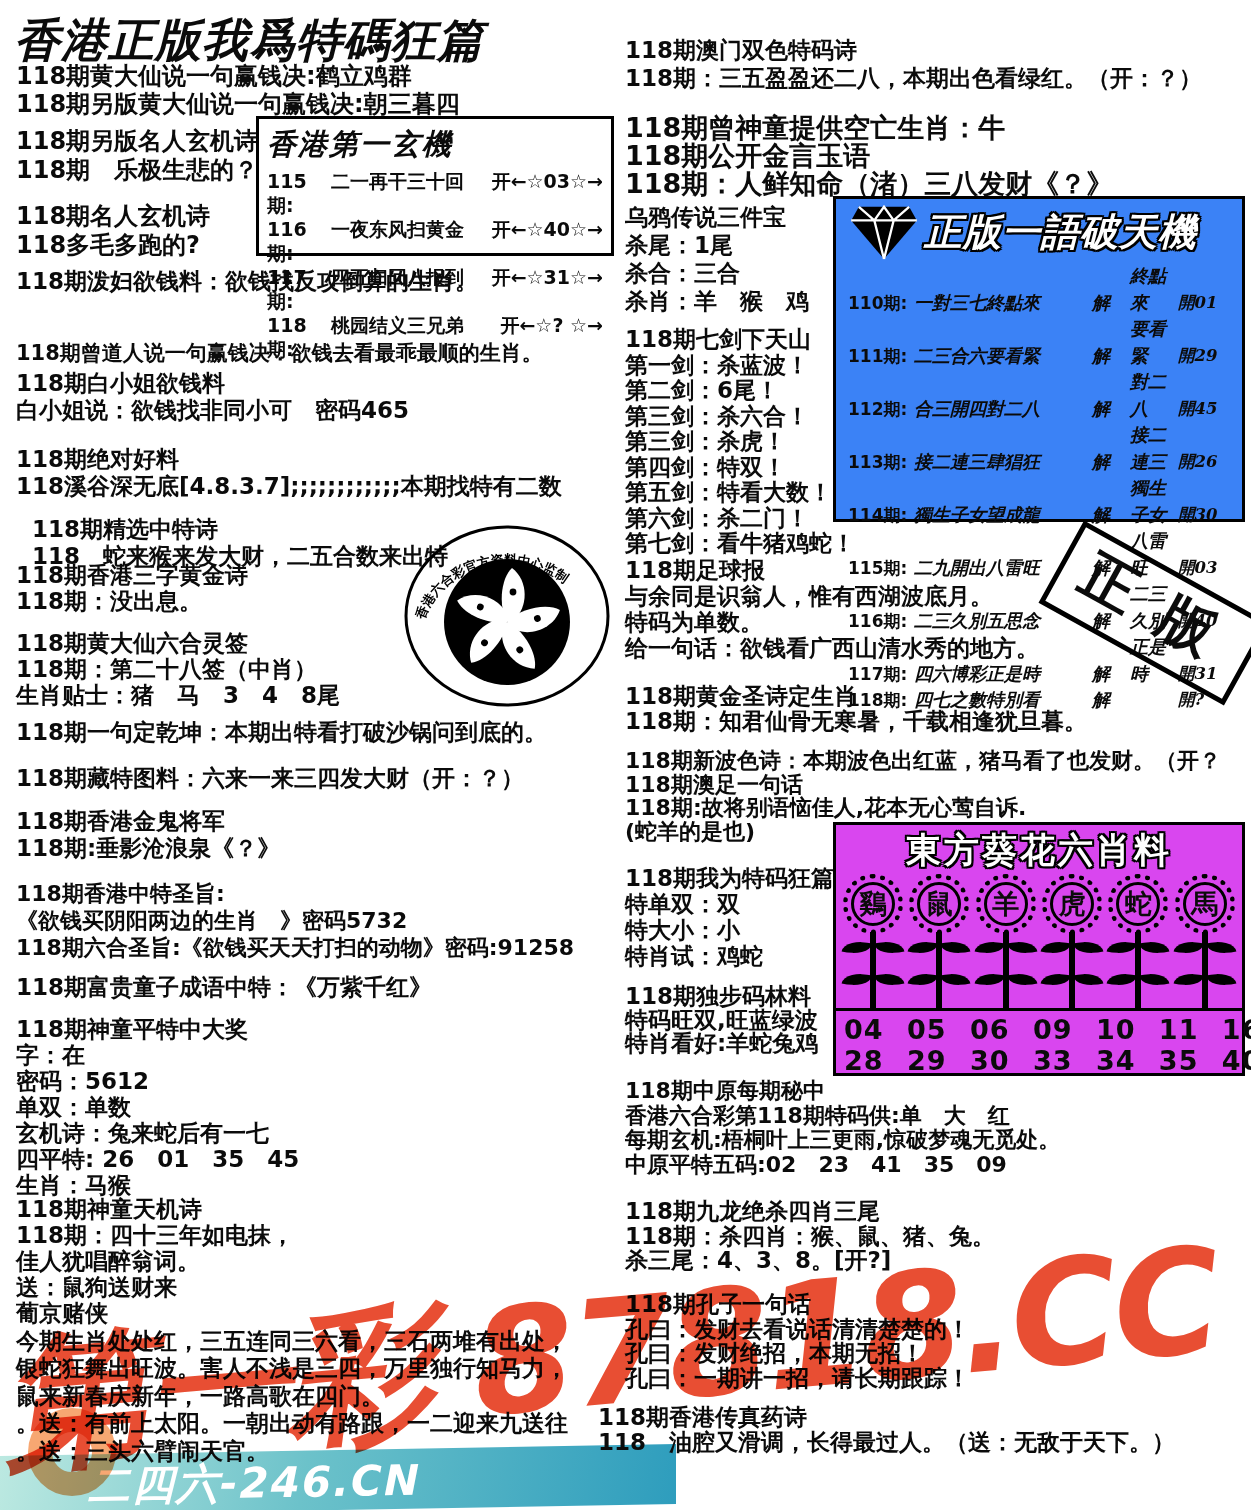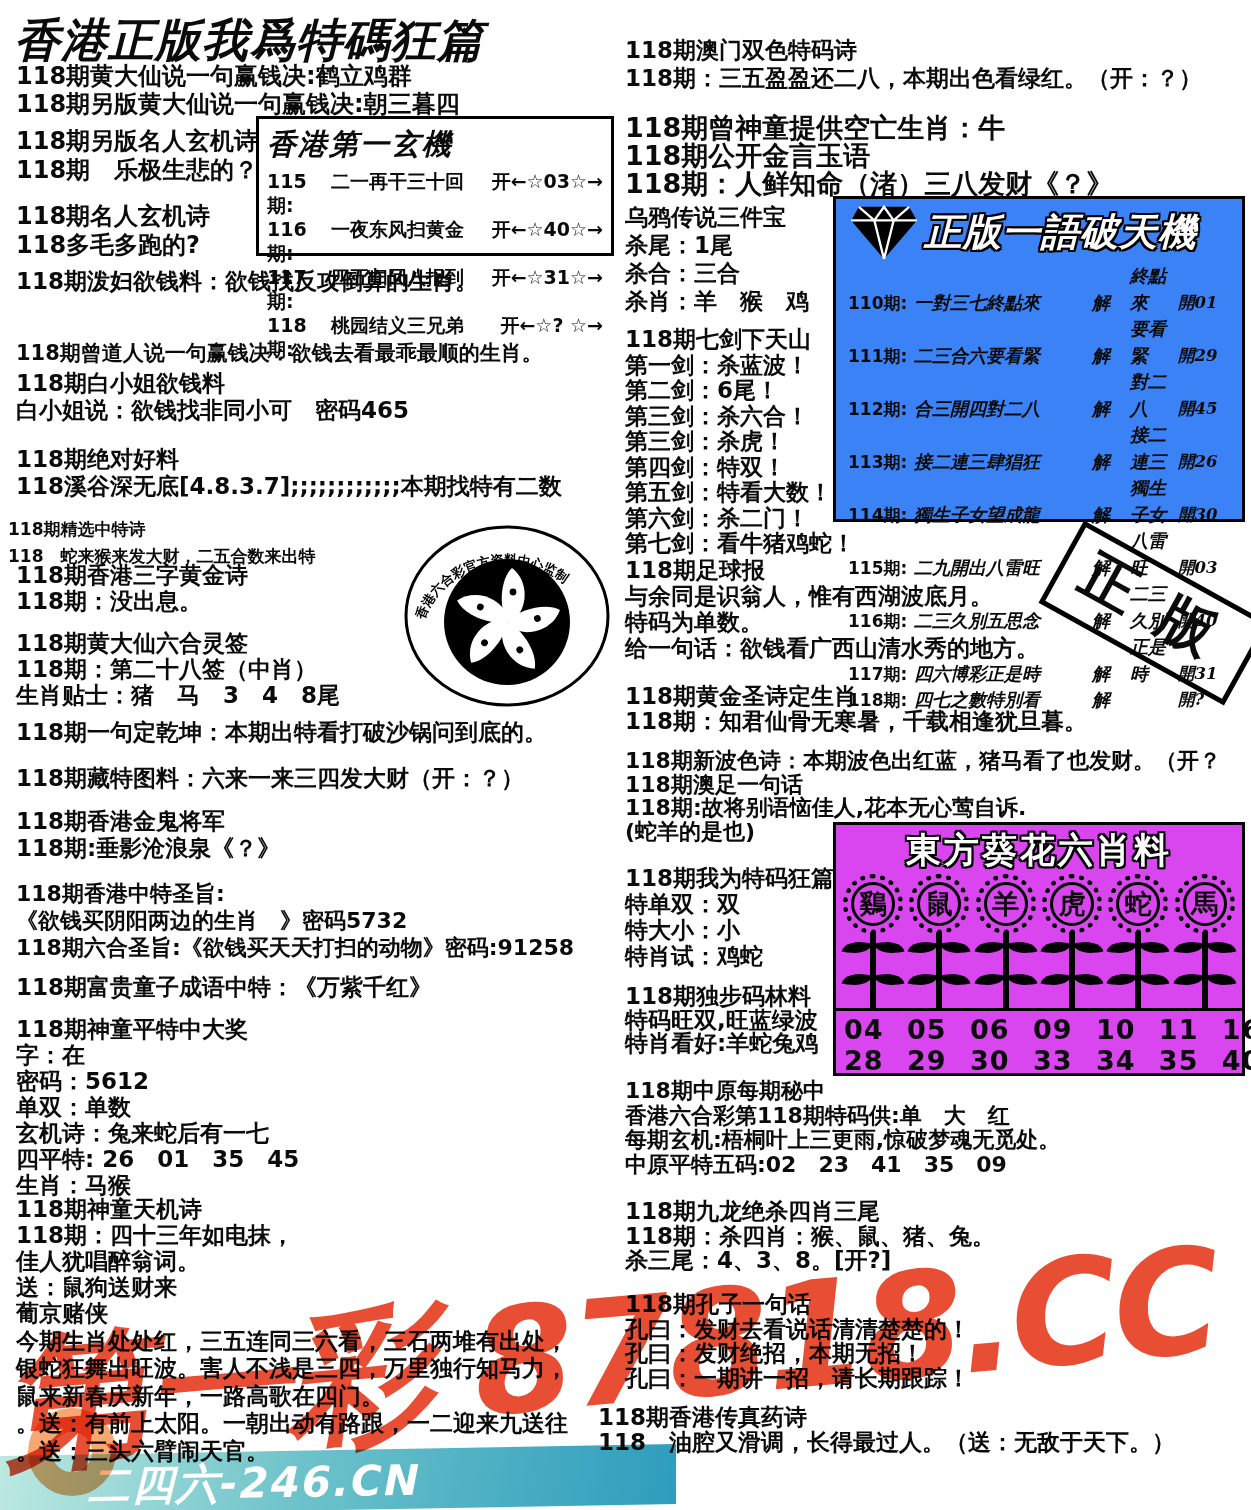--- a/index.html
+++ b/index.html
@@ -80,21 +80,21 @@
     <div class="line">118期曾道人说一句赢钱决：欲钱去看最乖最顺的生肖。</div>
   </div>
 <div class="blk" style="left:16px;top:370px;font-size:23px;line-height:27px">
     <div class="line">118期白小姐欲钱料</div>
     <div class="line">白小姐说：欲钱找非同小可　密码465</div>
   </div>
 <div class="blk" style="left:16px;top:446px;font-size:23px;line-height:27px">
     <div class="line">118期绝对好料</div>
     <div class="line">118溪谷深无底[4.8.3.7];;;;;;;;;;;;本期找特有二数</div>
   </div>
-<div class="blk" style="left:8px;top:516px;font-size:17px;line-height:27px">
+<div class="blk" style="left:32px;top:516px;font-size:23px;line-height:27px">
     <div class="line">118期精选中特诗</div>
     <div class="line">118　蛇来猴来发大财，二五合数来出特</div>
   </div>
 <div class="blk" style="left:16px;top:562px;font-size:23px;line-height:26px">
     <div class="line">118期香港三字黄金诗</div>
     <div class="line">118期：没出息。</div>
   </div>
 <div class="blk" style="left:16px;top:630px;font-size:23px;line-height:26px">
     <div class="line">118期黄大仙六合灵签</div>
     <div class="line">118期：第二十八签（中肖）</div>

